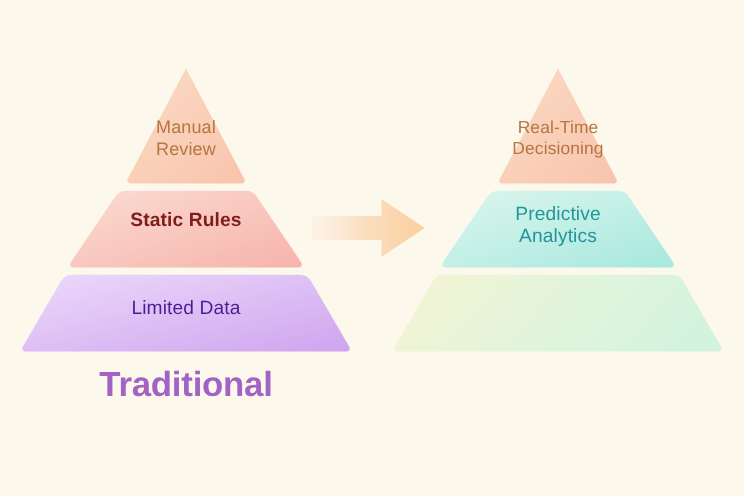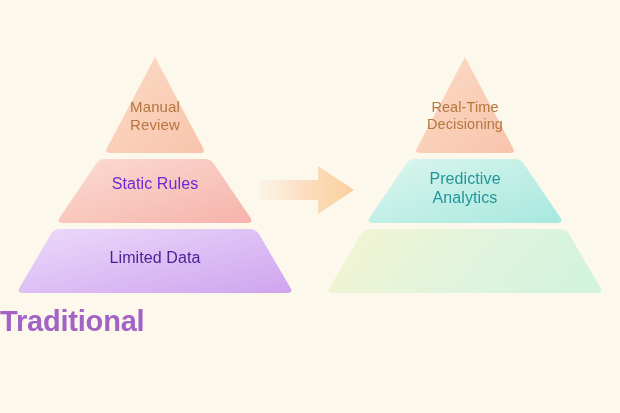--- a/index.html
+++ b/index.html
@@ -47,21 +47,21 @@
     line-height: 1.18;
     letter-spacing: 0.1px;
     font-weight: 400;
     white-space: pre-line;
     pointer-events: none;
   }
 
   .caption {
     position: absolute;
     width: 310px;
-    text-align: left;
+    text-align: center;
     font-weight: bold;
     font-size: 29px;
     letter-spacing: -0.2px;
   }
 
   
   #l-tier-0-label { left: 55px; top: 98px;  width: 200px; font-size: 15px; }
   #l-tier-1-label { left: 35px; top: 175px; width: 240px; font-size: 16px; }
   #l-tier-2-label { left: 20px; top: 249px; width: 270px; font-size: 16px; }
   #l-caption      { top: 305px; }
@@ -105,21 +105,21 @@
       <path d="M 155 57 L 203 148 Q 206 153 200 153 L 110 153 Q 104 153 107 148 Z" fill="url(#lg-l0)"></path>
 
       <path d="M 105 159 L 205 159 Q 211 159 214 164 L 250 217 Q 254 223 247 223 L 63 223 Q 56 223 60 217 L 96 164 Q 99 159 105 159 Z" fill="url(#lg-l1)"></path>
 
       <path d="M 60 229 L 250 229 Q 256 229 259 234 L 290 287 Q 294 293 287 293 L 23 293 Q 16 293 20 287 L 51 234 Q 54 229 60 229 Z" fill="url(#lg-l2)"></path>
     </svg>
 
     <div class="tier-label" id="l-tier-0-label" style="color: rgb(181, 118, 63);">Manual
 Review</div>
 
-    <div class="tier-label" id="l-tier-1-label" style="color: #6d28d9;">Static Rules</div>
+    <div class="tier-label" id="l-tier-1-label" style="color: #7f1d1d; font-weight: bold;">Static Rules</div>
 
     <div class="tier-label" id="l-tier-2-label" style="color: #4c1d95;">Limited Data</div>
 
     <div class="caption" id="l-caption" style="color: rgb(162, 99, 196);">Traditional</div>
   </div>
 
   <div class="pyramid-group" id="pyramid-right">
     <svg class="svg-layer" viewBox="0 0 310 413">
       <defs>
         <linearGradient id="lg-r0" x1="0" y1="0" x2="1" y2="1">

